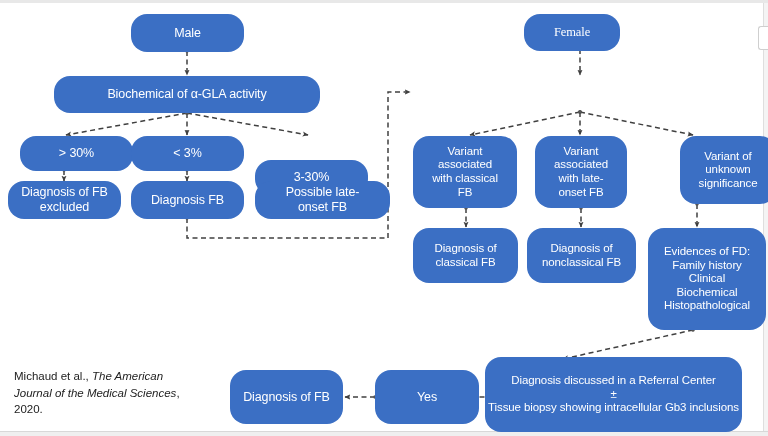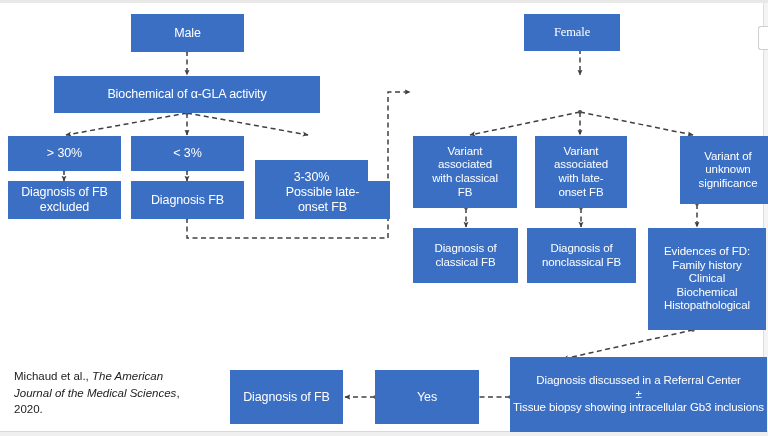--- a/index.html
+++ b/index.html
@@ -42,20 +42,21 @@
     color: #ffffff;
     display: flex;
     align-items: center;
     justify-content: center;
     text-align: center;
     line-height: 1.18;
     box-sizing: border-box;
     letter-spacing: -0.1px;
     white-space: pre-line;
     padding: 1px 3px;
+    border-radius: 16px;
   }
   .node.sz-11 { font-size: 11.5px; }
   .node.sz-12 { font-size: 12.5px; }
 
   .caption {
     position: absolute;
     font-size: 11.5px;
     color: #222222;
     line-height: 1.45;
     width: 180px;
@@ -124,21 +125,21 @@
     </g>
   </svg>
 
   <div class="node sz-12" style="left:131px; top:14px; width:113px; height:38px;">Male</div>
 
   <div class="node sz-12" style="left:524px; top:14px; width:96px; height:37px;font-family:Liberation Serif, serif;">Female</div>
 
   <div class="node sz-12" style="left:54px; top:76px; width:266px; height:37px;">Biochemical of α-GLA activity</div>
 
 
-  <div class="node sz-12" style="left:8px; top:136px; width:113px; height:35px;">&gt; 30%</div>
+  <div class="node sz-12" style="left:20px; top:136px; width:113px; height:35px;">&gt; 30%</div>
 
   <div class="node sz-12" style="left:131px; top:136px; width:113px; height:35px;">&lt; 3%</div>
 
   <div class="node sz-12" style="left:255px; top:136px; width:113px; height:35px;margin-top:24px;">3-30%</div>
 
   <div class="node sz-12" style="left:8px; top:181px; width:113px; height:38px;">Diagnosis of FB
 excluded</div>
 
   <div class="node sz-12" style="left:131px; top:181px; width:113px; height:38px;text-align:center;">Diagnosis FB</div>
 
@@ -164,21 +165,21 @@
 
   <div class="node sz-11" style="left:527px; top:228px; width:109px; height:55px;">Diagnosis of
 nonclassical FB</div>
 
   <div class="node sz-11" style="left:648px; top:228px; width:118px; height:102px;">Evidences of FD:
 Family history
 Clinical
 Biochemical
 Histopathological</div>
 
-  <div class="node sz-11" style="left:510px; top:357px; width:257px; height:75px;">Diagnosis discussed in a Referral Center
+  <div class="node sz-11" style="left:485px; top:357px; width:257px; height:75px;">Diagnosis discussed in a Referral Center
 ±
 Tissue biopsy showing intracellular Gb3 inclusions</div>
 
   <div class="node sz-12" style="left:375px; top:370px; width:104px; height:54px;">Yes</div>
 
   <div class="node sz-12" style="left:230px; top:370px; width:113px; height:54px;">Diagnosis of FB</div>
 
   <div class="caption" style="left:14px; top:368px;">
     <span>Michaud et al., </span><span class="it">The American Journal of the Medical Sciences</span><span>, 2020.</span>
   </div>

